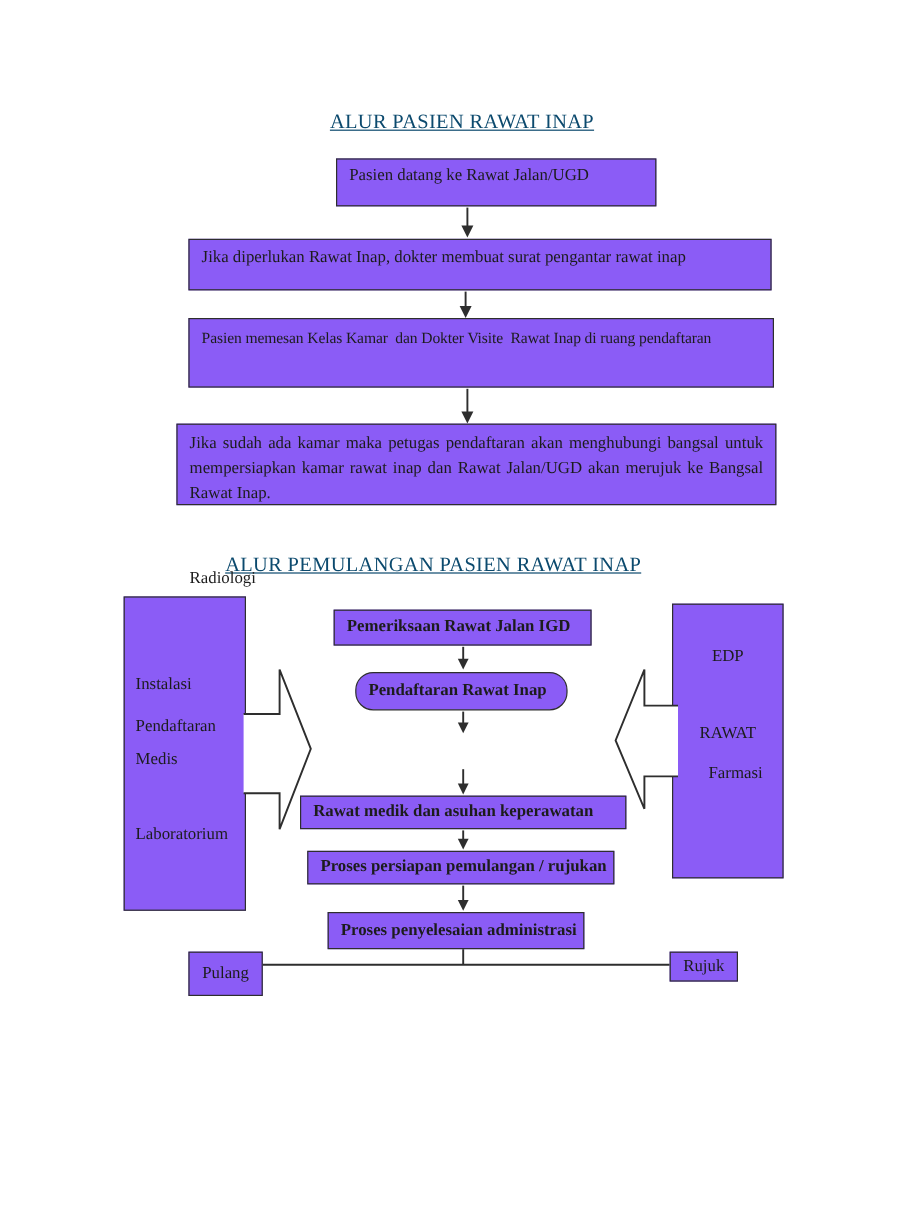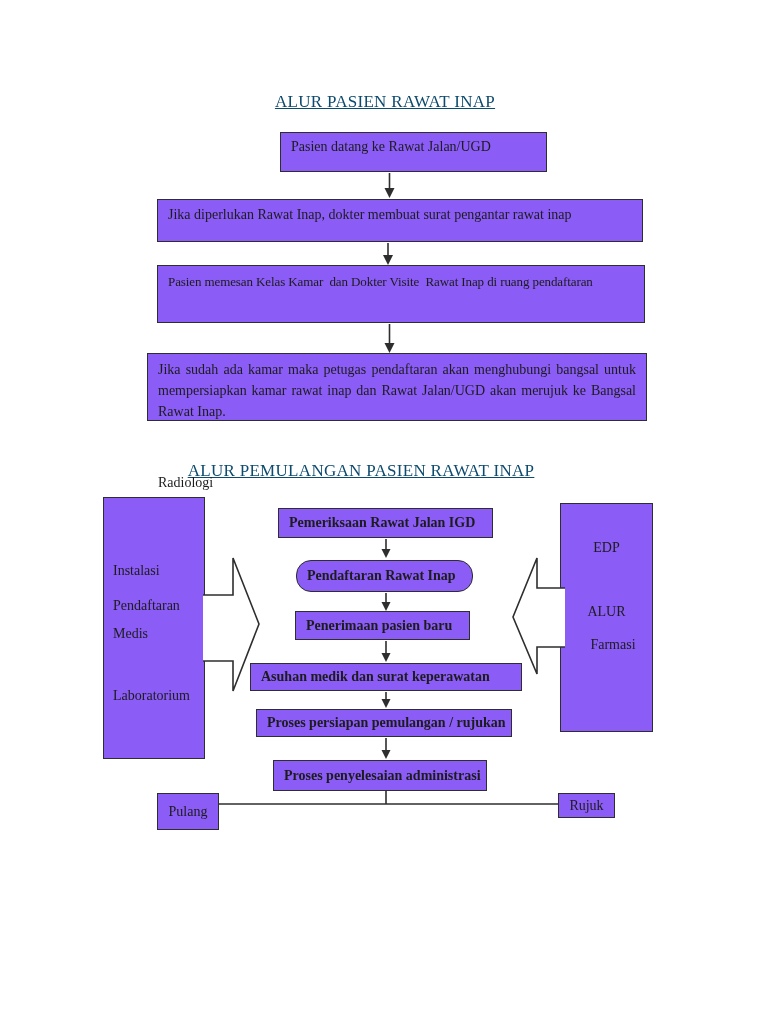--- a/index.html
+++ b/index.html
@@ -46,27 +46,26 @@
 
   <div class="fbox" style="left:103px;top:497px;width:102px;height:262px;"></div>
   <div class="panel-item" style="left:113px;top:474px;margin-left:45px;">Radiologi</div>
   <div class="panel-item" style="left:113px;top:562px;">Instalasi</div>
   <div class="panel-item" style="left:113px;top:597px;">Pendaftaran</div>
   <div class="panel-item" style="left:113px;top:625px;">Medis</div>
   <div class="panel-item" style="left:113px;top:687px;">Laboratorium</div>
 
   <div class="fbox" style="left:560px;top:503px;width:93px;height:229px;"></div>
   <div class="panel-item centered" style="left:560px;top:539px;width:93px;">EDP</div>
-  <div class="panel-item centered" style="left:560px;top:603px;width:93px;">ALUR</div>
+  <div class="panel-item centered" style="left:560px;top:603px;width:93px;">RAWAT</div>
   <div class="panel-item centered" style="left:560px;top:636px;width:106px;">Farmasi</div>
 
   <div class="fbox vcenter" style="left:278px;top:508px;width:215px;height:30px;">Pemeriksaan Rawat Jalan IGD</div>
   <div class="fbox vcenter" style="left:296px;top:560px;width:177px;height:32px;border-radius:15px;">Pendaftaran Rawat Inap</div>
-  <div class="fbox vcenter" style="left:295px;top:611px;width:175px;height:29px;">Penerimaan pasien baru</div>
-  <div class="fbox vcenter" style="left:250px;top:663px;width:272px;height:28px;">Asuhan medik dan surat keperawatan</div>
+  <div class="fbox vcenter" style="left:250px;top:663px;width:272px;height:28px;">Rawat medik dan asuhan keperawatan</div>
   <div class="fbox vcenter" style="left:256px;top:709px;width:256px;height:28px;">Proses persiapan pemulangan / rujukan</div>
   <div class="fbox vcenter" style="left:273px;top:760px;width:214px;height:31px;">Proses penyelesaian administrasi</div>
 
   <div class="fbox ccenter" style="left:157px;top:793px;width:62px;height:37px;">Pulang</div>
   <div class="fbox ccenter" style="left:558px;top:793px;width:57px;height:25px;">Rujuk</div>
 
   <svg class="layer" width="768" height="1024" viewBox="0 0 768 1024">
     <g stroke="#2e2e2e" stroke-width="1.6" fill="none">
 
       <line x1="389.5" y1="173" x2="389.5" y2="189"></line>

